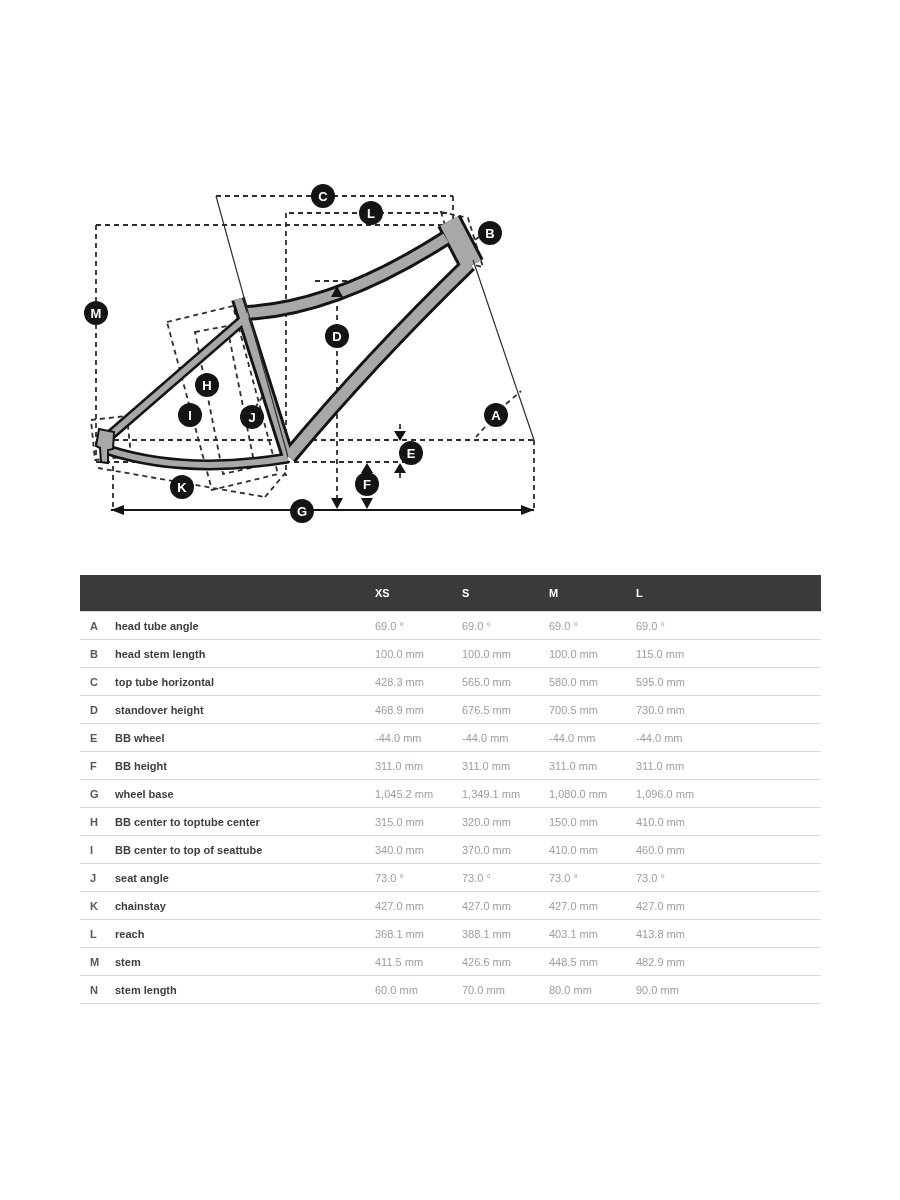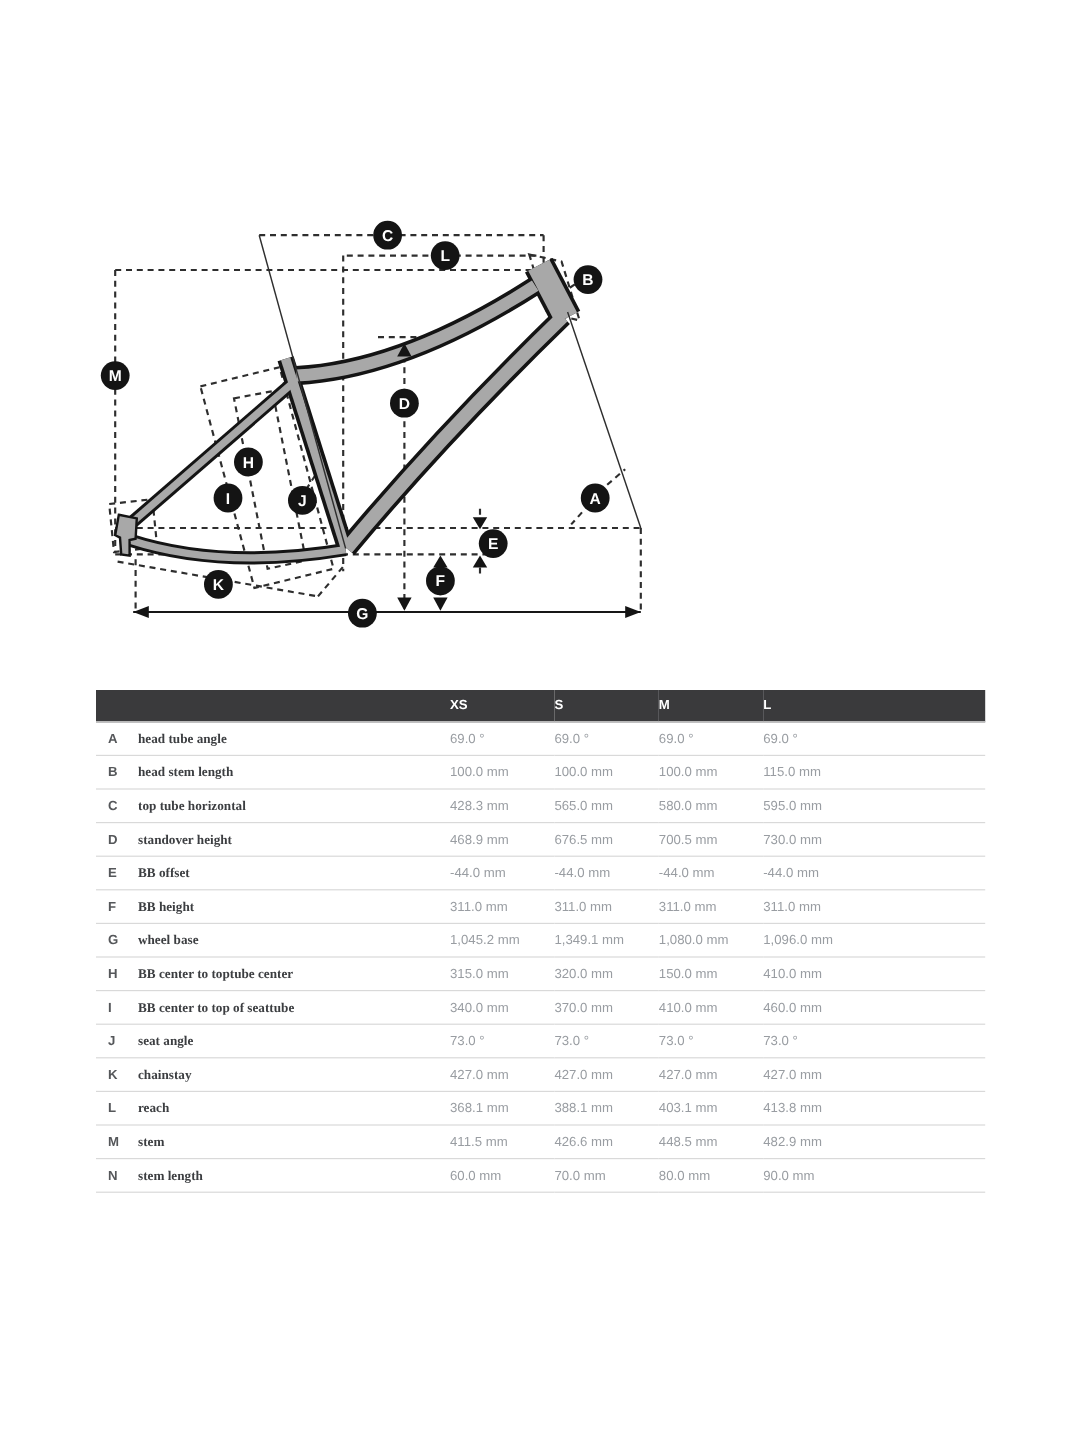--- a/index.html
+++ b/index.html
@@ -27,28 +27,28 @@
   .unit-tab.inactive{background:#701a75;color:#2e9cd2;border:2px solid #2e9cd2;}
   
   .geo-table{
     position:absolute;left:80px;top:575px;width:741px;border-collapse:collapse;
     table-layout:fixed;font-size:11px;
   }
   .geo-table col.c-letter{width:30px;}
   .geo-table col.c-label{width:265px;}
   .geo-table col.c-size{width:87px;}
   .geo-table thead th{
-    background:#3a3a3c;color:#ffffff;font-weight:bold;height:26px;
+    background:#3a3a3c;color:#ffffff;font-weight:bold;height:36px;
     text-align:left;padding:0;font-size:11px;
   }
   .geo-table td{height:27px;padding:0;vertical-align:middle;}
   .geo-table tbody tr{border-top:1px solid #d9d9d9;}
   .geo-table tbody tr:last-child{border-bottom:1px solid #d9d9d9;}
   .col-letter{font-weight:bold;color:#55575a;padding-left:10px !important;}
-  .col-label{font-weight:bold;color:#3c3e41;padding-left:5px !important;font-family:Liberation Serif, serif;}
+  .col-label{font-weight:bold;color:#3c3e41;padding-left:5px !important;}
   .col-value{color:#999da2;}
 </style>
 </head>
 <body>
 
 <div class="diagram-wrap">
   <svg width="470" height="355" viewBox="0 0 470 355">
 
     <g>
       <path class="dash" d="M141,16 H378"></path>
@@ -223,21 +223,21 @@
       <tr>
         <td class="col-letter">D</td>
         <td class="col-label">standover height</td>
         <td class="col-value">468.9 mm</td>
         <td class="col-value">676.5 mm</td>
         <td class="col-value">700.5 mm</td>
         <td class="col-value">730.0 mm</td>
       </tr>
       <tr>
         <td class="col-letter">E</td>
-        <td class="col-label">BB offset</td>
+        <td class="col-label">BB wheel</td>
         <td class="col-value">-44.0 mm</td>
         <td class="col-value">-44.0 mm</td>
         <td class="col-value">-44.0 mm</td>
         <td class="col-value">-44.0 mm</td>
       </tr>
       <tr>
         <td class="col-letter">F</td>
         <td class="col-label">BB height</td>
         <td class="col-value">311.0 mm</td>
         <td class="col-value">311.0 mm</td>

